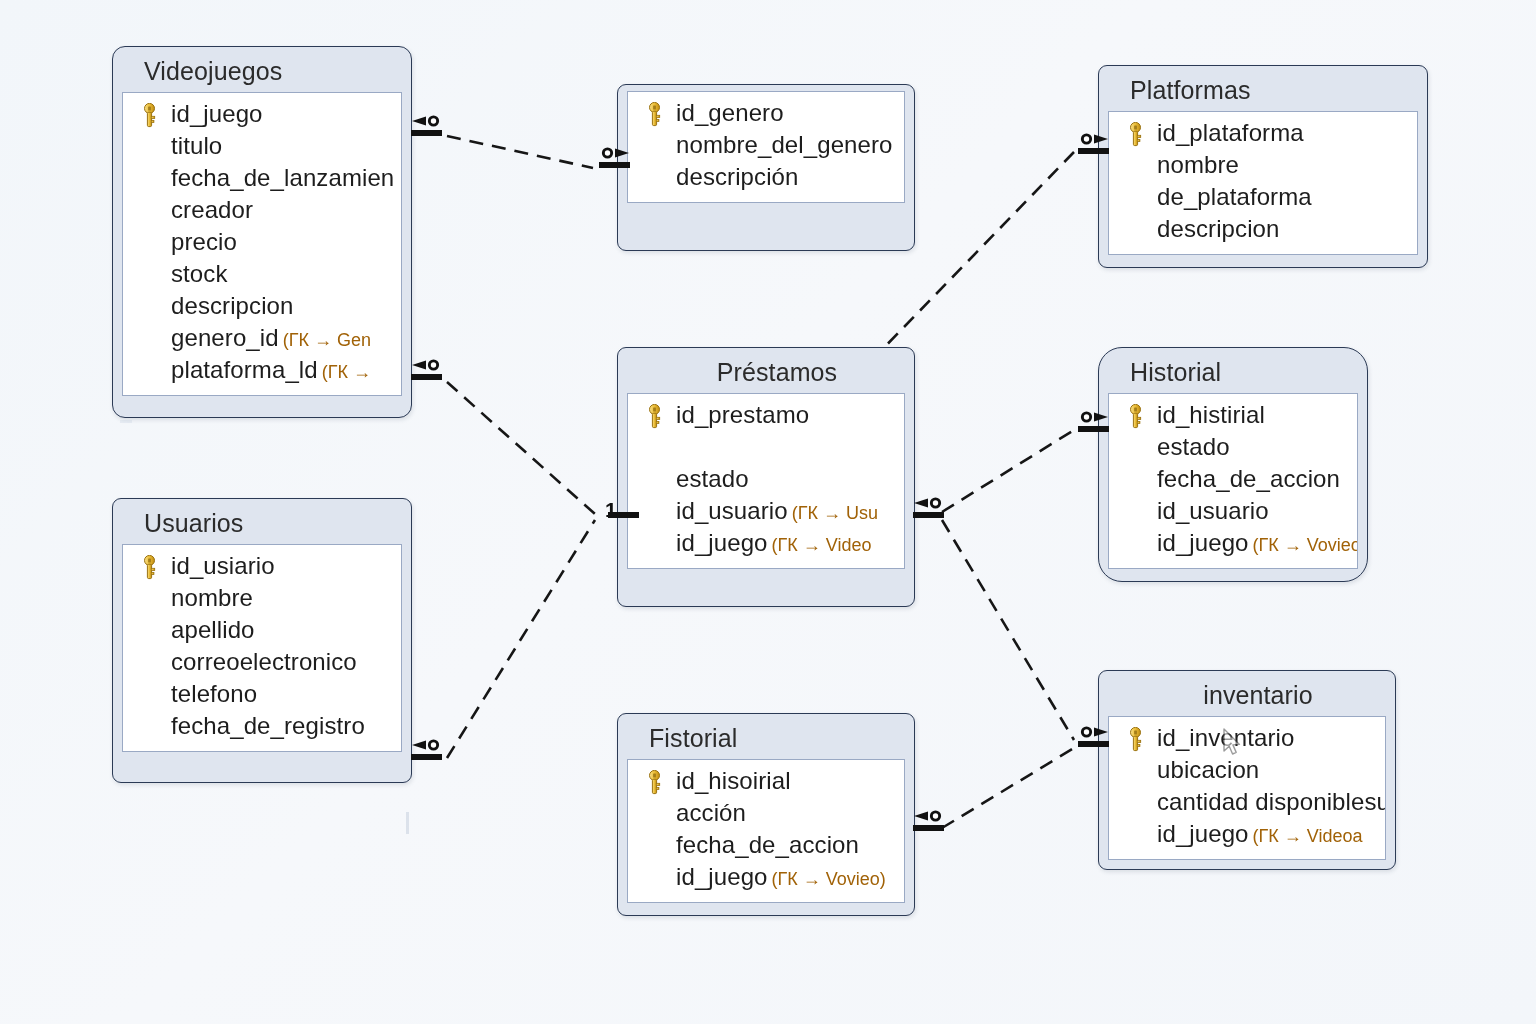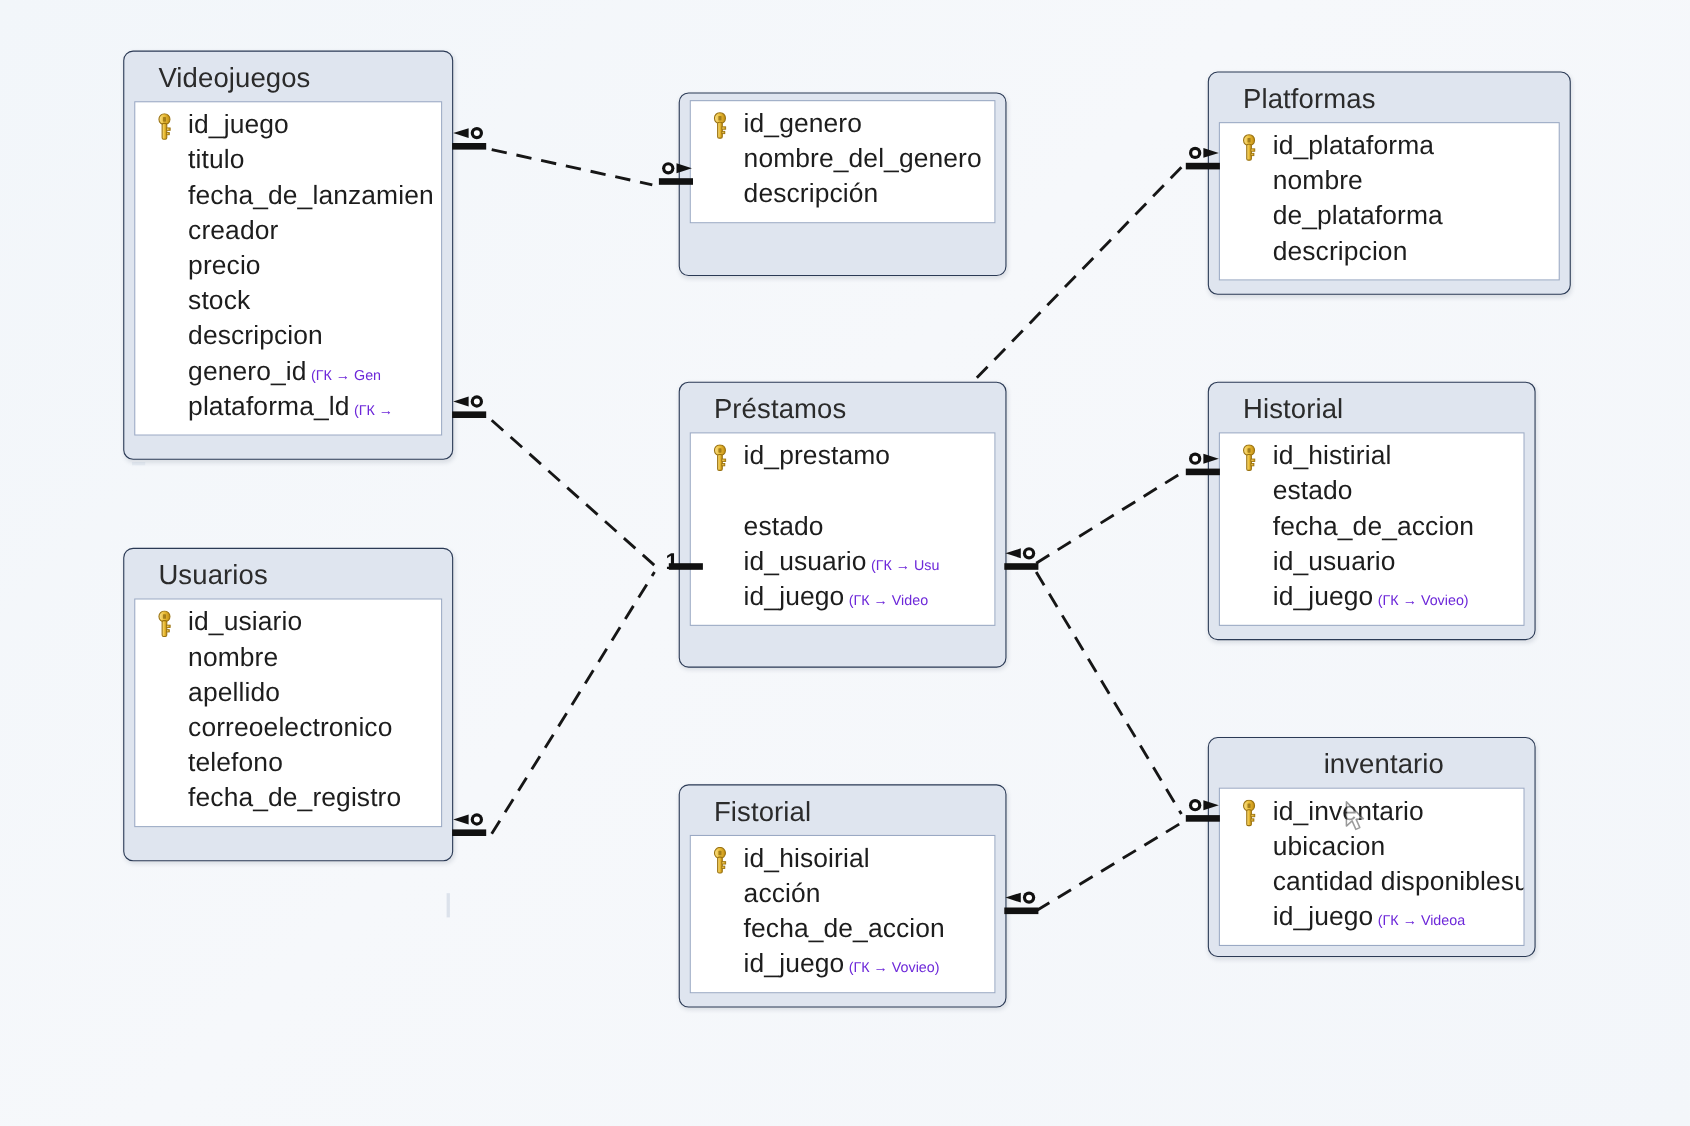--- a/index.html
+++ b/index.html
@@ -68,22 +68,22 @@
     align-self: center;
     height: 30px;
   }
   .field-name {
     font-size: 24px;
     color: #1d1d1d;
     line-height: 30px;
     letter-spacing: 0.1px;
   }
   .fk-note {
-    font-size: 13px;
-    color: #6d28d9;
+    font-size: 18px;
+    color: #a16207;
     line-height: 30px;
     margin-left: 4px;
   }
 
   
   .key-icon {
     position: absolute;
     left: 9px;
     top: 3px;
     width: 15px;
@@ -123,21 +123,21 @@
       <path d="M 872 360 L 1074 152" fill="none" stroke="#161616" stroke-width="2.6" stroke-dasharray="14 9"></path>
       <path d="M 447 382 L 595 514" fill="none" stroke="#161616" stroke-width="2.6" stroke-dasharray="14 9"></path>
       <text x="605" y="517" font-size="21" font-weight="bold" font-family="&quot;Liberation Sans&quot;, sans-serif" fill="#111">1</text>
       <path d="M 447 758 L 595 520" fill="none" stroke="#161616" stroke-width="2.6" stroke-dasharray="14 9"></path>
       <path d="M 942 512 L 1074 430" fill="none" stroke="#161616" stroke-width="2.6" stroke-dasharray="14 9"></path>
       <path d="M 942 520 L 1074 740" fill="none" stroke="#161616" stroke-width="2.6" stroke-dasharray="14 9"></path>
       <path d="M 942 828 L 1074 748" fill="none" stroke="#161616" stroke-width="2.6" stroke-dasharray="14 9"></path>
     </svg>
 
   <div id="entities-layer">
-      <div class="entity" style="left: 112px; top: 46px; width: 300px; height: 372px;">
+      <div class="entity" style="left: 112px; top: 46px; width: 300px; height: 372px; border-radius: 13px;">
         <div class="entity-title">Videojuegos</div>
         <div class="entity-fields">
           <div class="field">
             <div class="field-keycell">
               <svg class="key-icon" viewBox="0 0 15 25" xmlns="http://www.w3.org/2000/svg">
                 <defs>
                   <linearGradient id="kg" x1="0" y1="0" x2="1" y2="0">
                     <stop offset="0%" stop-color="#f7df8e"></stop>
                     <stop offset="45%" stop-color="#eec13a"></stop>
                     <stop offset="100%" stop-color="#c08c12"></stop>
@@ -248,21 +248,21 @@
           <div class="field">
             <div class="field-keycell"></div>
             <span class="field-name">de_plataforma</span>
           </div>
           <div class="field">
             <div class="field-keycell"></div>
             <span class="field-name">descripcion</span>
           </div>
         </div>
       </div>
-      <div class="entity" style="left: 617px; top: 347px; width: 298px; height: 260px;">
+      <div class="entity" style="left: 617px; top: 347px; width: 298px; height: 260px; text-align: center;">
         <div class="entity-title">Préstamos</div>
         <div class="entity-fields">
           <div class="field">
             <div class="field-keycell">
               <svg class="key-icon" viewBox="0 0 15 25" xmlns="http://www.w3.org/2000/svg">
                 <defs>
                   <linearGradient id="kg" x1="0" y1="0" x2="1" y2="0">
                     <stop offset="0%" stop-color="#f7df8e"></stop>
                     <stop offset="45%" stop-color="#eec13a"></stop>
                     <stop offset="100%" stop-color="#c08c12"></stop>
@@ -289,21 +289,21 @@
             <span class="field-name">id_usuario</span>
             <span class="fk-note">(ГК → Usu</span>
           </div>
           <div class="field">
             <div class="field-keycell"></div>
             <span class="field-name">id_juego</span>
             <span class="fk-note">(ГК → Video</span>
           </div>
         </div>
       </div>
-      <div class="entity" style="left: 1098px; top: 347px; width: 298px; height: 235px;">
+      <div class="entity" style="left: 1098px; top: 347px; width: 270px; height: 235px; border-radius: 24px;">
         <div class="entity-title">Historial</div>
         <div class="entity-fields">
           <div class="field">
             <div class="field-keycell">
               <svg class="key-icon" viewBox="0 0 15 25" xmlns="http://www.w3.org/2000/svg">
                 <defs>
                   <linearGradient id="kg" x1="0" y1="0" x2="1" y2="0">
                     <stop offset="0%" stop-color="#f7df8e"></stop>
                     <stop offset="45%" stop-color="#eec13a"></stop>
                     <stop offset="100%" stop-color="#c08c12"></stop>

